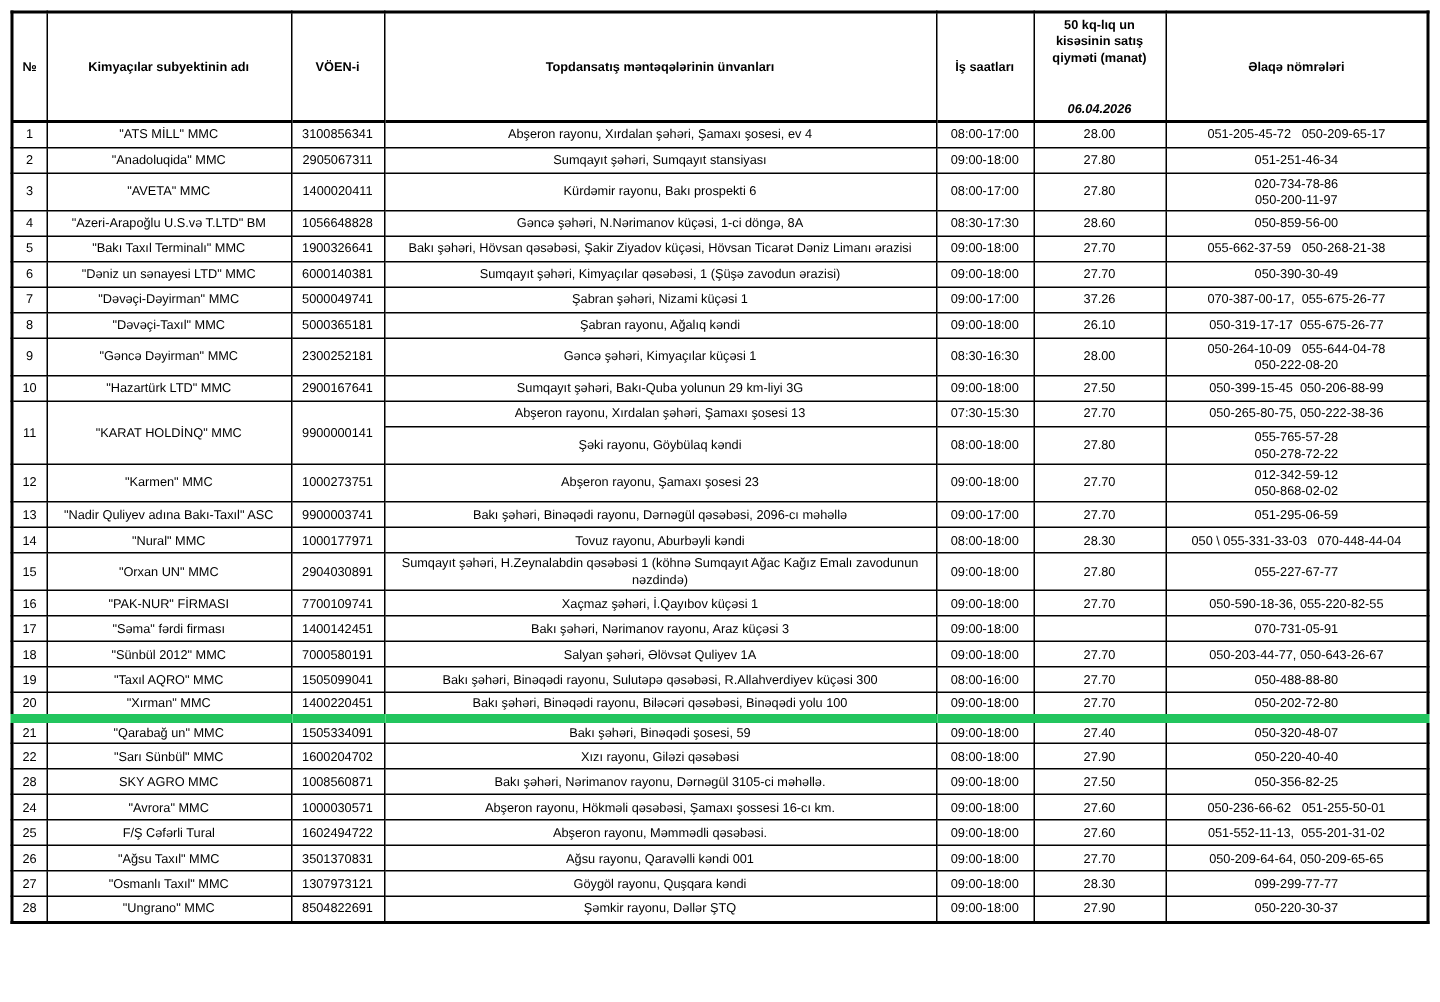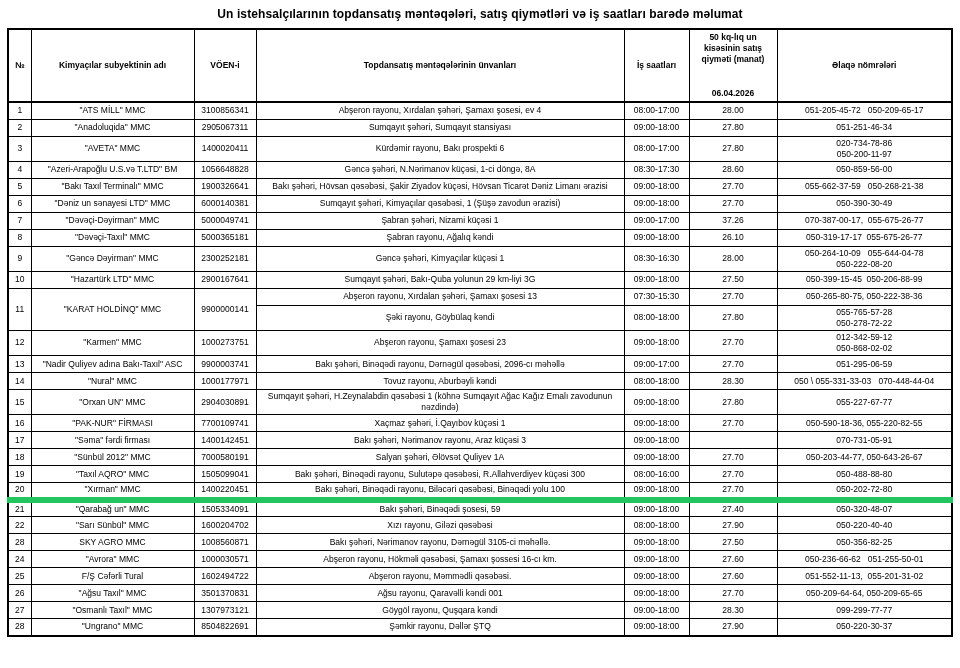--- a/index.html
+++ b/index.html
@@ -36,29 +36,28 @@
     word-wrap: break-word;
   }
   thead th {
     font-weight: bold;
     border-bottom: 2px solid #000;
     height: 66px;
     padding: 2px 3px;
   }
   tbody tr { height: 17px; }
   td.address { text-align: center; }
-  .price-date { margin-top: 23px; }
+  .price-date { margin-top: 23px; font-style: italic; }
   tr.page-break td { border-top: 6px solid #22c55e; }
   .phone-line, .addr-line, .hours-text, .price-text { white-space: pre-wrap; }
 </style>
 </head>
 <body>
 
 <div class="page">
-  <div class="doc-title">Un istehsalçılarının topdansatış məntəqələri, satış qiymətləri və iş saatları barədə məlumat</div>
 
   <table class="main">
     <colgroup>
       <col style="width:23px">
       <col style="width:163px">
       <col style="width:62px">
       <col style="width:368px">
       <col style="width:65px">
       <col style="width:88px">
       <col style="width:175px">

